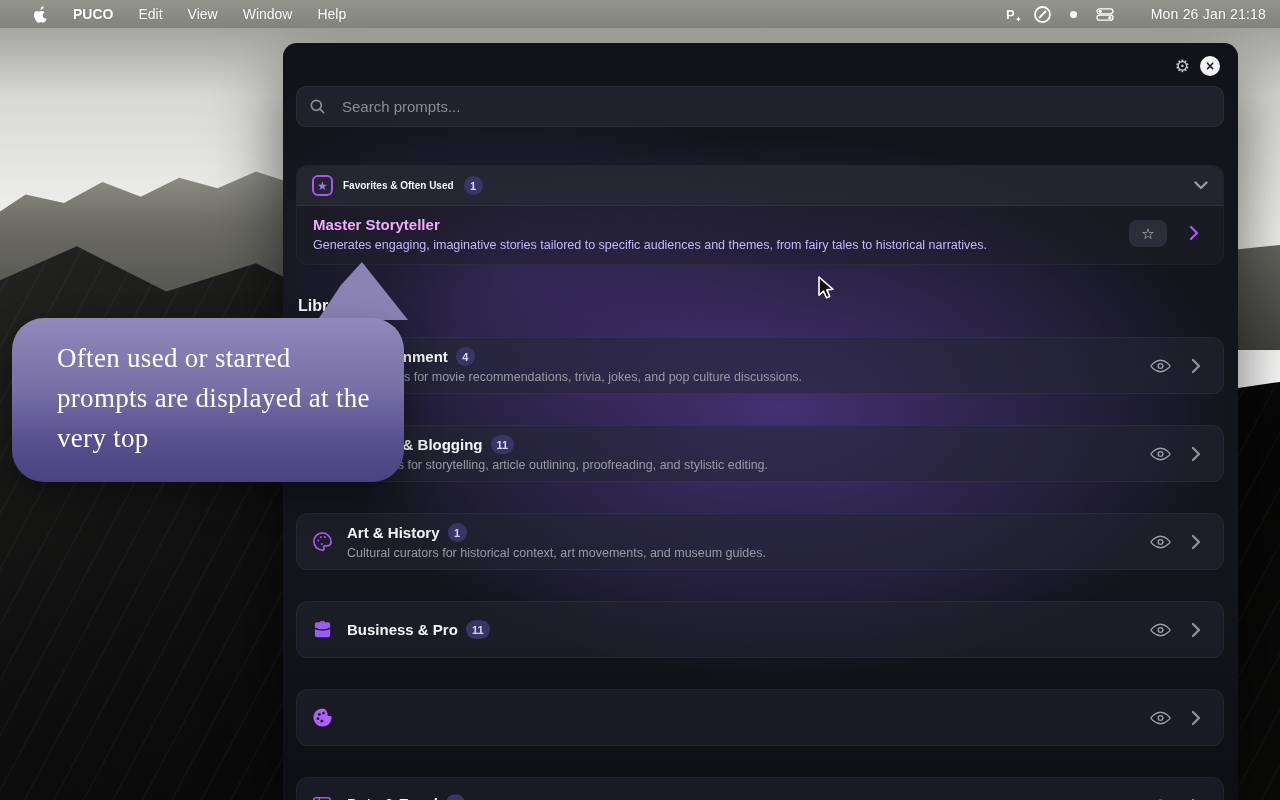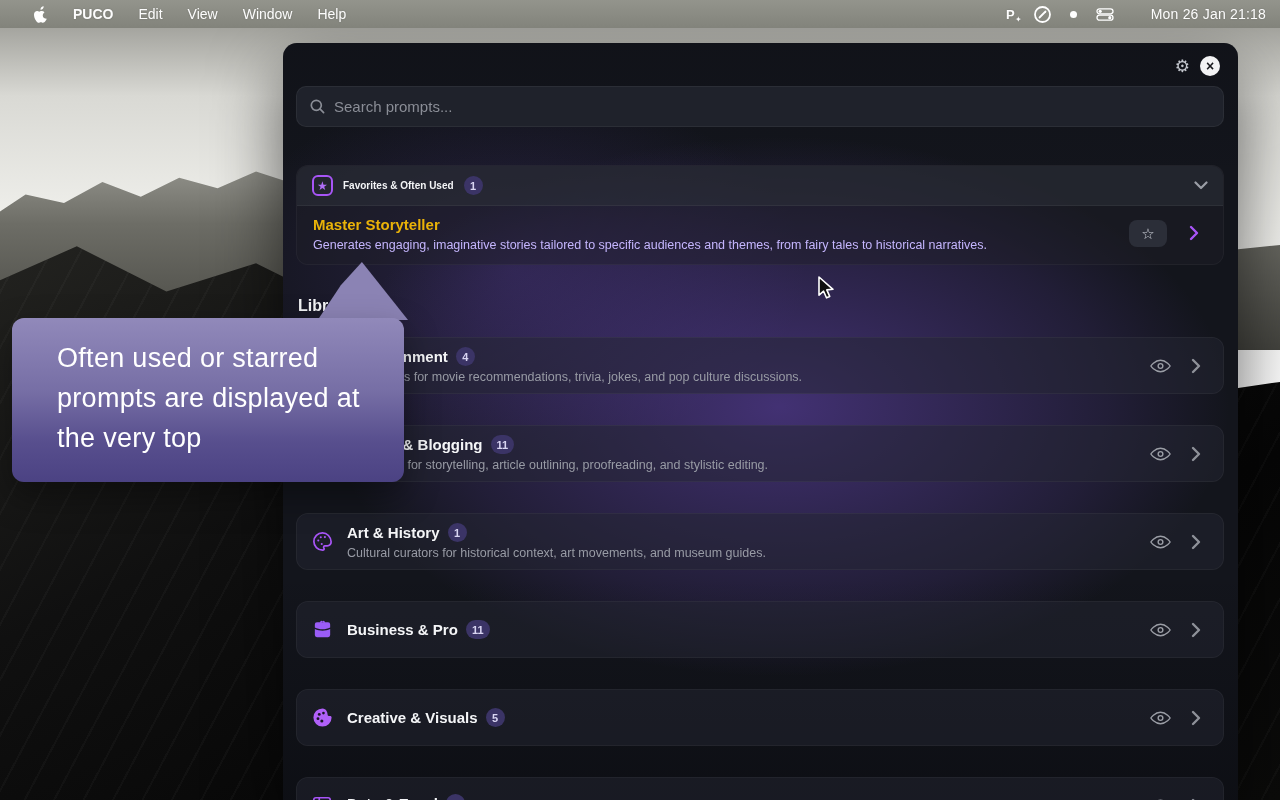--- a/index.html
+++ b/index.html
@@ -46,40 +46,40 @@
       radial-gradient(ellipse 420px 260px at 24% 30%, rgba(95,66,170,.28), transparent 70%),
       linear-gradient(180deg, rgba(10,11,16,.25) 0%, transparent 18%, transparent 70%, rgba(8,9,13,.5) 100%); }
 
   .win-controls { position:absolute; top:13px; right:18px; display:flex; align-items:center; gap:10px; z-index:5; }
   .gear { font-size:17px; color:#c3c6cd; line-height:1; cursor:pointer; }
   .close-btn { width:20px; height:20px; border-radius:50%; background:#f2f2f4; color:#17181d;
     display:flex; align-items:center; justify-content:center; font-size:14px; font-weight:700; cursor:pointer; }
 
   .searchbar { position:absolute; left:13px; top:43px; width:928px; height:41px;
     background:rgba(33,36,44,.92); border:1px solid rgba(255,255,255,.055); border-radius:10px;
-    display:flex; align-items:center; padding:8px 13px; gap:9px; z-index:4; }
+    display:flex; align-items:center; padding:8px 13px; gap:17px; z-index:4; }
   .searchbar input { flex:1; background:transparent; border:none; outline:none; color:#e8e9ee; font-size:15px;
     font-family:"Liberation Sans","DejaVu Sans",sans-serif; }
   .searchbar input::placeholder { color:#8a8d96; }
 
   
   .fav-card { position:absolute; left:13px; top:122px; width:928px; height:100px;
     border-radius:12px; overflow:hidden; z-index:4;
     background:rgba(30,32,41,.45); border:1px solid rgba(255,255,255,.04); }
   .fav-header { height:40px; display:flex; align-items:center; gap:10px; padding:0 15px;
     background:rgba(44,47,57,.55); border-bottom:1px solid rgba(255,255,255,.05); cursor:pointer; }
   .star-box { width:21px; height:21px; border:2px solid #a855f7; border-radius:6px;
     display:flex; align-items:center; justify-content:center; color:#b06ef8; font-size:12px; line-height:1; }
   .fav-title { color:#f3f4f6; font-size:10px; font-weight:700; }
   .badge { min-width:19px; height:19px; padding:0 6px; border-radius:10px; background:#3b3466;
     color:#d9d5f2; font-size:11px; font-weight:700; display:inline-flex; align-items:center; justify-content:center; }
   .fav-chevdown { margin-left:auto; color:#9b9ea6; display:flex; }
 
   .fav-item { position:relative; height:59px; padding:10px 110px 0 16px; cursor:pointer; }
-  .fav-item-title { color:#eab308; font-size:15px; font-weight:700; }
+  .fav-item-title { color:#f0abfc; font-size:15px; font-weight:700; }
   .fav-item-desc { margin-top:5px; color:#c4b5fd; font-size:12.5px; white-space:nowrap; overflow:hidden; }
   .star-btn { position:absolute; right:56px; top:14px; width:38px; height:27px; border-radius:8px;
     background:#2b2e38; display:flex; align-items:center; justify-content:center;
     color:#cdd0d8; font-size:15px; cursor:pointer; }
   .fav-item-chev { position:absolute; right:24px; top:19px; color:#a855f7; display:flex; cursor:pointer; }
 
   .lib-heading { position:absolute; left:15px; top:254px; color:#f2f3f5; font-size:16px; font-weight:700; z-index:3; }
 
   
   .rows { position:absolute; left:13px; top:294px; width:928px; z-index:3; }
@@ -90,24 +90,24 @@
   .cat-text { min-width:0; }
   .cat-title-line { display:flex; align-items:center; gap:8px; }
   .cat-title { color:#f4f5f7; font-size:15px; font-weight:700; white-space:nowrap; }
   .cat-desc { margin-top:4px; color:#989ba5; font-size:12.5px; white-space:nowrap; overflow:hidden; }
   .row-eye { position:absolute; right:52px; top:50%; transform:translateY(-50%); display:flex; cursor:pointer; }
   .row-chev { position:absolute; right:22px; top:50%; transform:translateY(-50%); color:#8e9199; display:flex; cursor:pointer; }
 
   
   .tip-tail { position:absolute; left:312px; top:262px; width:96px; height:58px; z-index:20;
     background:#8b83b4; clip-path:polygon(6% 100%, 100% 100%, 52% 0%, 30% 40%); }
-  .tooltip { position:absolute; left:12px; top:318px; width:392px; height:164px; border-radius:12px; z-index:21;
+  .tooltip { position:absolute; left:12px; top:318px; width:392px; height:164px; border-radius:32px; z-index:21;
     background:linear-gradient(180deg,#9189ba 0%,#766ea5 45%,#584f8e 75%,#4b4283 100%);
     color:#fff; font-size:27px; line-height:40px; padding:20px 20px 0 45px; letter-spacing:.3px;
-    box-shadow:0 14px 34px rgba(0,0,0,.35); }
+    box-shadow:0 14px 34px rgba(0,0,0,.35);font-family:Liberation Serif, serif; }
 
   
   .cursor { position:absolute; left:817px; top:276px; z-index:40; pointer-events:none; }
 
   svg { display:block; }
 </style>
 </head>
 <body>
 
 <div class="screen">
@@ -315,24 +315,20 @@
         <span class="cat-icon">
           <svg width="23" height="23" viewBox="0 0 24 24">
               <path fill="#b060f8" d="M12 2.5A9.5 9.5 0 1 0 21.5 12c0-1-.9-1.6-1.8-1.5-1.1.1-2.4-.2-2.4-1.6 0-2.3-1.4-6.4-5.3-6.4z"></path>
               <circle cx="8.6" cy="8.8" r="1.5" fill="#191524"></circle>
               <circle cx="13" cy="7.4" r="1.4" fill="#191524"></circle>
               <circle cx="7.3" cy="13.2" r="1.5" fill="#191524"></circle>
               <circle cx="11.3" cy="15.6" r="1.6" fill="#191524"></circle>
             </svg>
         </span>
         <div class="cat-text">
-          <div class="cat-title-line">
-            <span class="cat-title">Creative &amp; Visuals</span>
-            <span class="badge">5</span>
-          </div>
         </div>
         <span class="row-eye">
           <svg width="21" height="15" viewBox="0 0 24 16" fill="none" stroke="#9a9da5" stroke-width="1.6">
               <path d="M1 8s4-6.5 11-6.5S23 8 23 8s-4 6.5-11 6.5S1 8 1 8z"></path>
               <circle cx="12" cy="8" r="2.7"></circle>
             </svg>
         </span>
         <span class="row-chev">
           <svg width="10" height="16" viewBox="0 0 10 16" fill="none" stroke="currentColor" stroke-width="2.4" stroke-linecap="round" stroke-linejoin="round">
               <path d="M2 2l6 6-6 6"></path>

